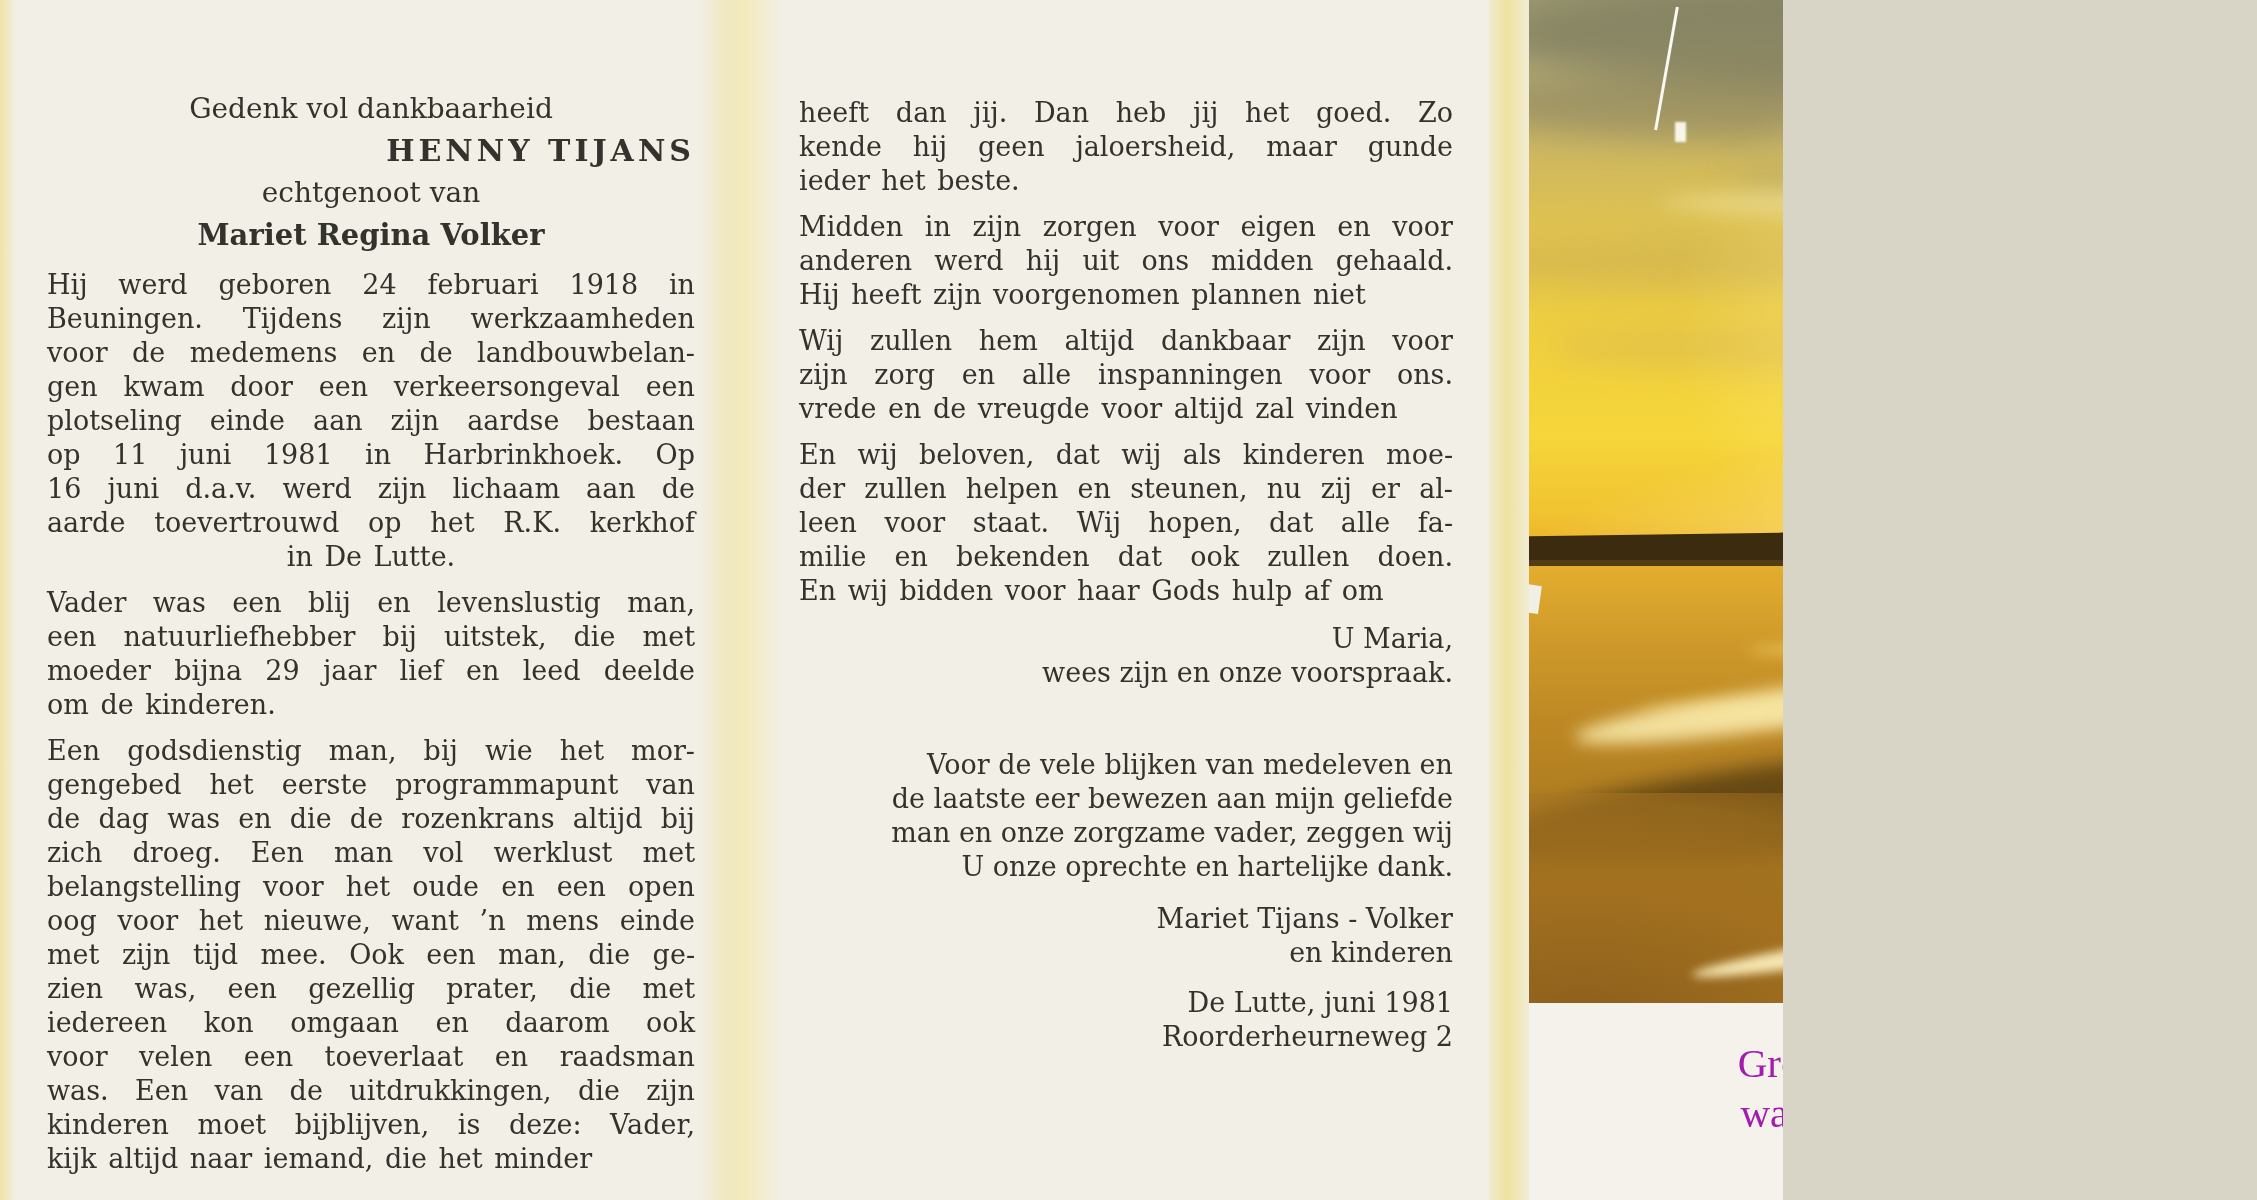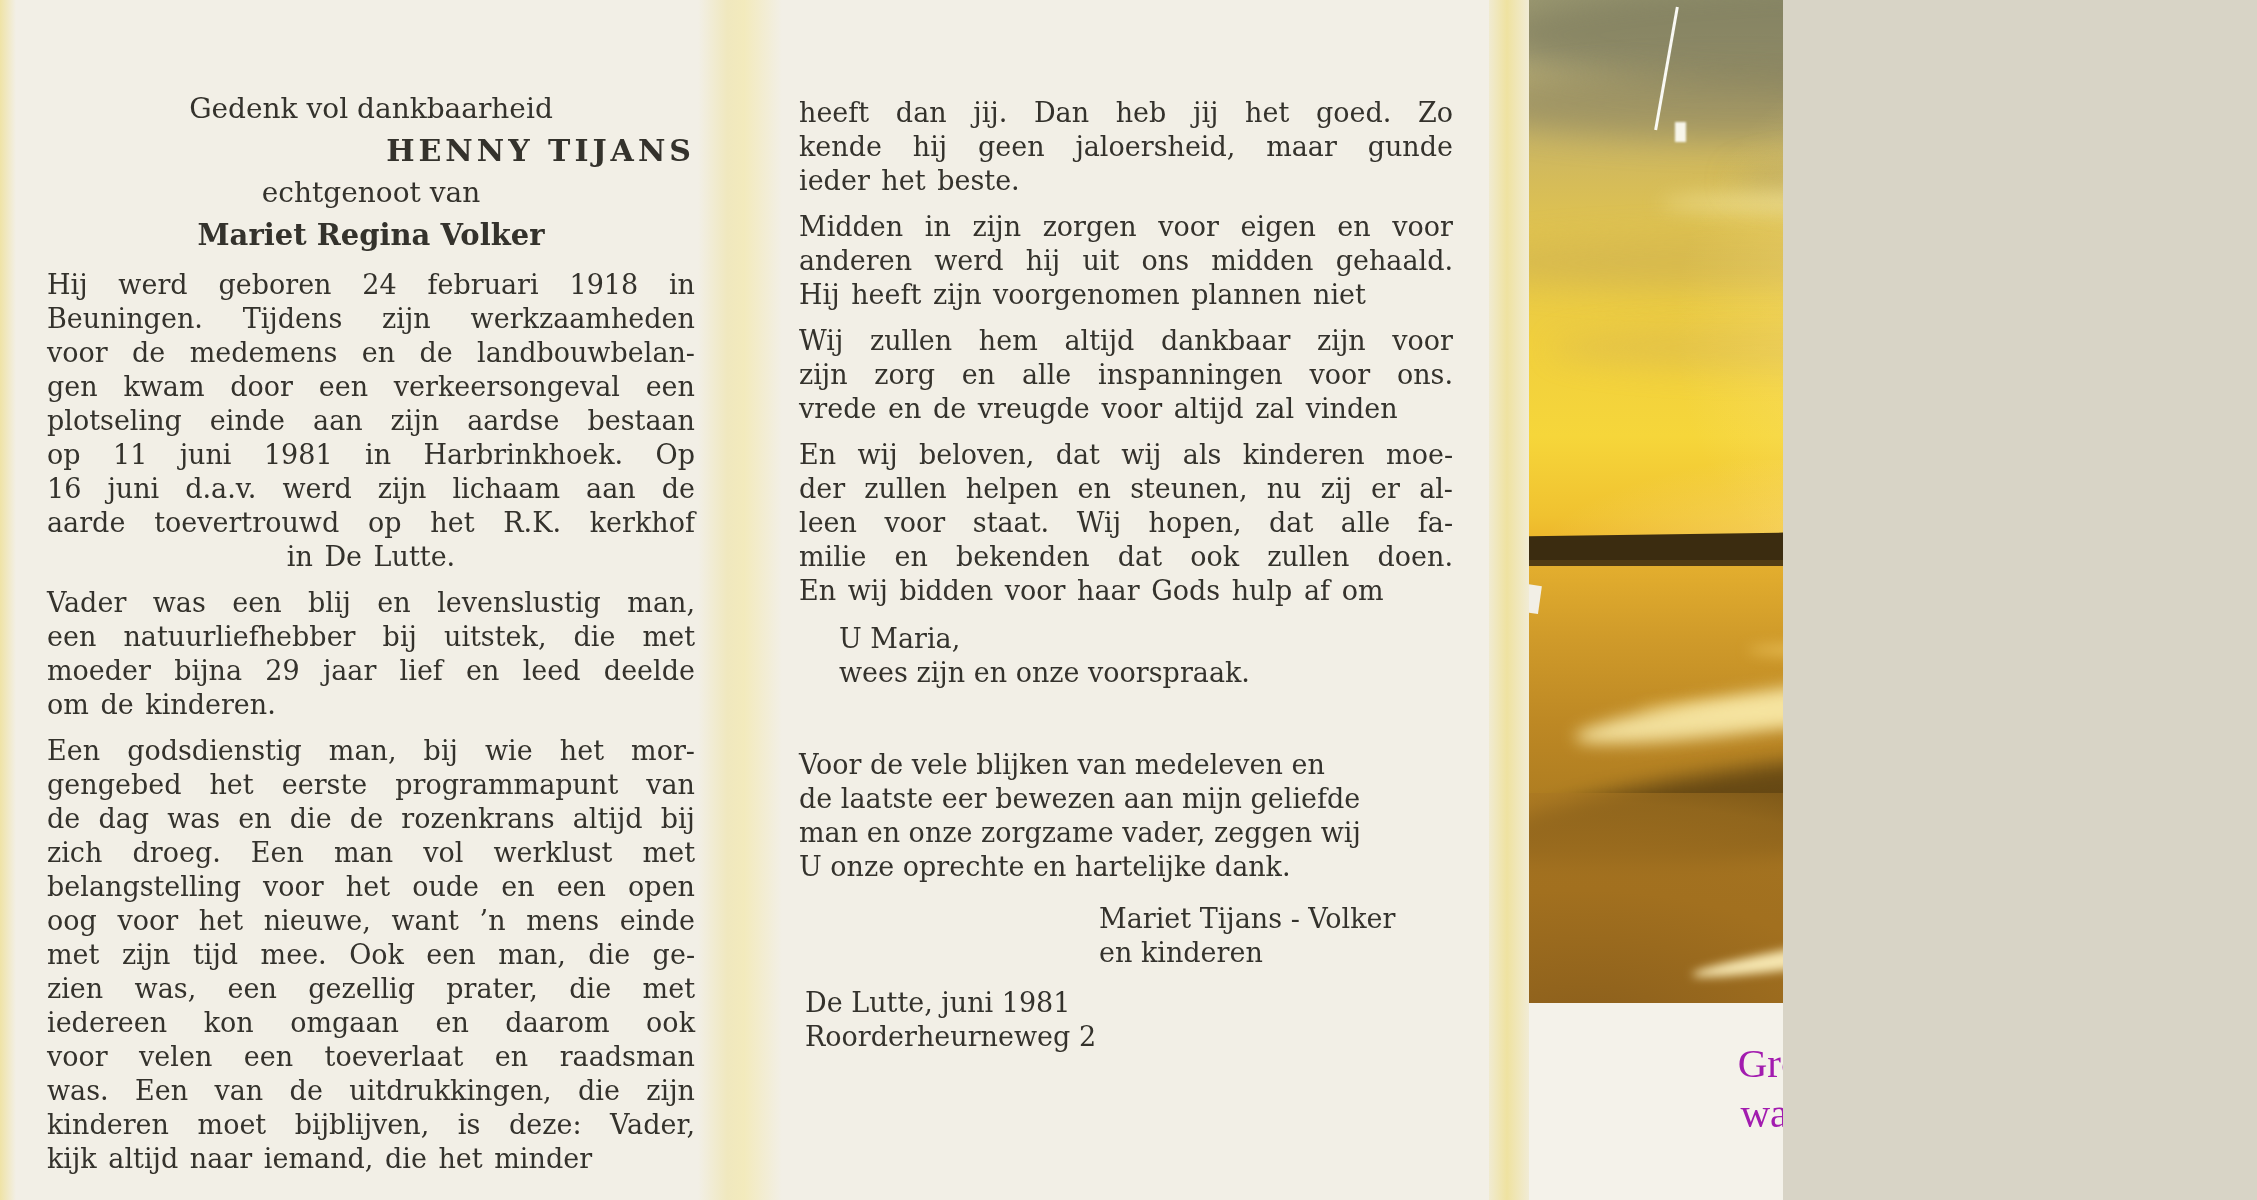--- a/index.html
+++ b/index.html
@@ -18,21 +18,21 @@
   .hline{text-align:center;line-height:42px;font-size:28px;}
   .deceased{font-weight:bold;font-size:30px;letter-spacing:4px;text-align:right;}
   .spouse{font-weight:bold;font-size:29px;}
   .para{margin-top:12px;font-size:27px;line-height:34px;word-spacing:3px;}
   .para:first-child{margin-top:0;}
   .page-left .para:first-of-type{margin-top:7px;}
   .line{text-align:justify;text-align-last:justify;white-space:normal;}
   .para .line:last-child{text-align-last:left;}
   .para.center-last .line:last-child{text-align-last:center;}
   .plainblock{margin-top:14px;font-size:27px;line-height:34px;}
-  .plainblock .pline{text-align:left;}
+  .plainblock .pline{text-align:right;}
   .prayer{margin-left:40px;}
   .acknowledge{margin-top:58px;}
   .signature{margin-top:18px;margin-left:300px;}
   .placedate{margin-top:16px;margin-left:6px;}
 
   
   .panel-right{position:absolute;left:1529px;top:0;width:728px;height:1200px;background:#f4f2ea;}
   .photo{position:absolute;left:0;top:0;width:728px;height:1003px;overflow:hidden;background:#e8c84a;}
   .photo>div{position:absolute;}
   .sky{left:0;top:0;right:0;height:566px;

